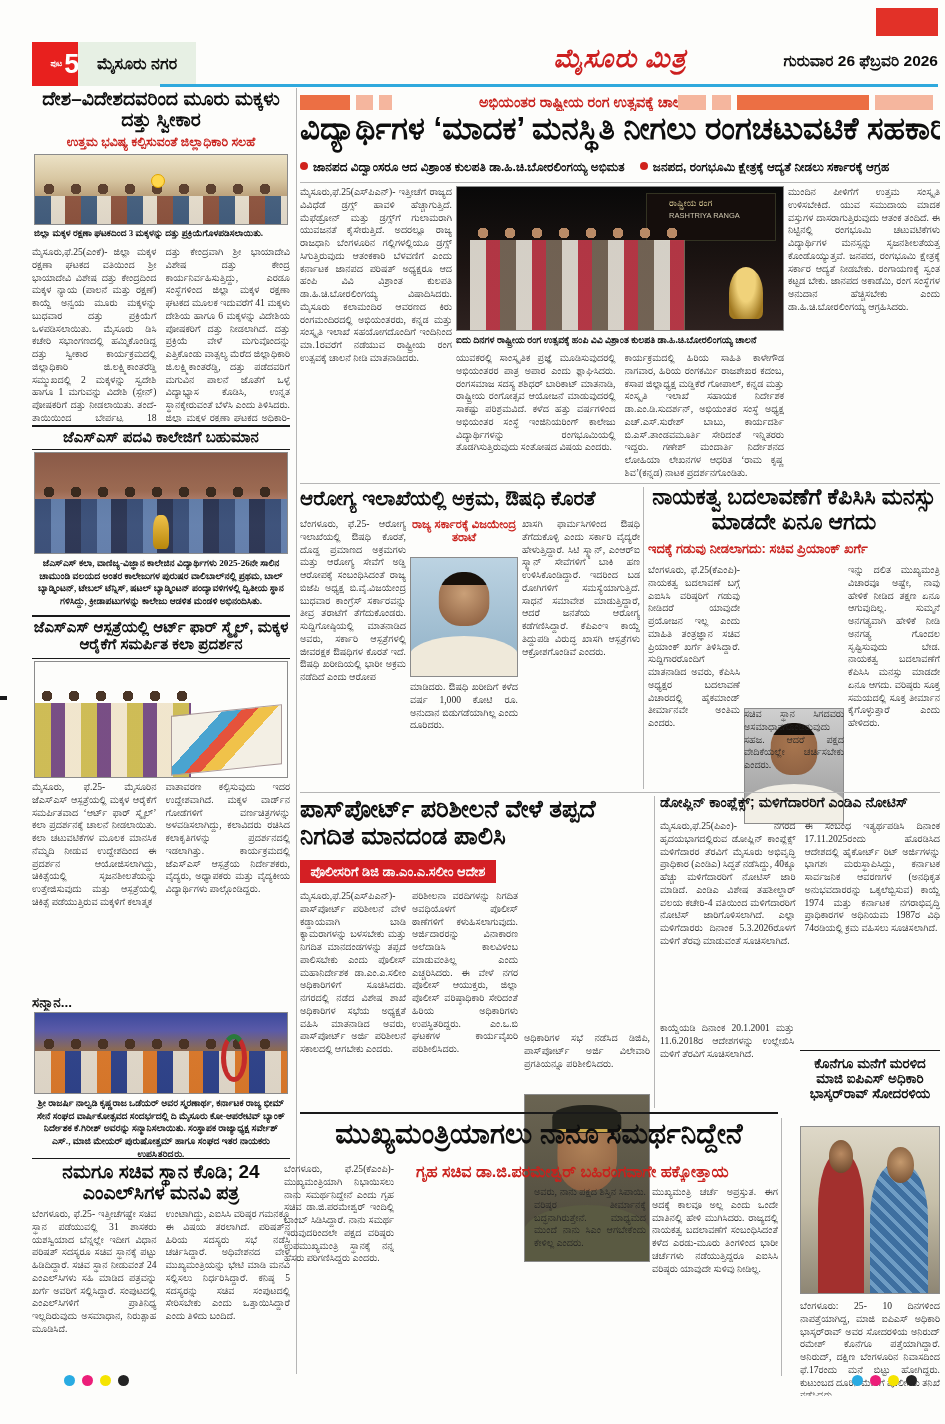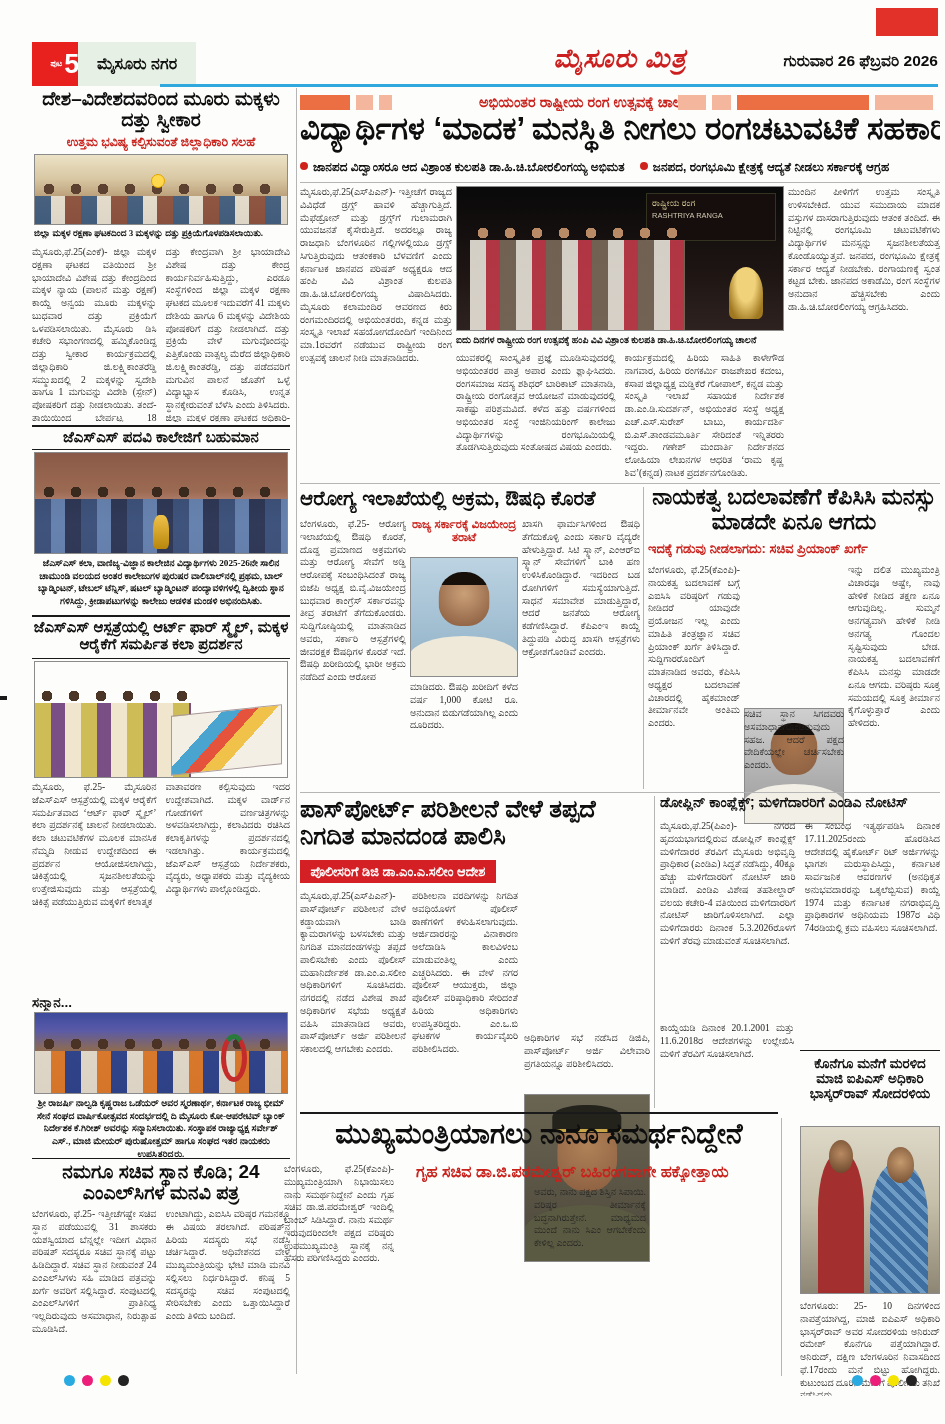--- a/index.html
+++ b/index.html
@@ -118,21 +118,21 @@
   </div>
   <div class="abs hl ctr" style="left:300px;top:112px;width:640px;height:47px;font-size:31px;white-space:nowrap;">ವಿದ್ಯಾರ್ಥಿಗಳ ‘ಮಾದಕ’ ಮನಸ್ಥಿತಿ ನೀಗಲು ರಂಗಚಟುವಟಿಕೆ ಸಹಕಾರಿ</div>
   <div class="abs hl" style="left:300px;top:161px;width:640px;height:18px;font-size:12px;white-space:nowrap;overflow:hidden;">
     <span class="bdot"></span><span>ಜಾನಪದ ವಿದ್ವಾಂಸರೂ ಆದ ವಿಶ್ರಾಂತ ಕುಲಪತಿ ಡಾ.ಹಿ.ಚಿ.ಬೋರಲಿಂಗಯ್ಯ ಅಭಿಮತ</span>
     <span class="bdot" style="margin-left:12px;"></span><span>ಜನಪದ, ರಂಗಭೂಮಿ ಕ್ಷೇತ್ರಕ್ಕೆ ಆದ್ಯತೆ ನೀಡಲು ಸರ್ಕಾರಕ್ಕೆ ಆಗ್ರಹ</span>
   </div>
   <div class="abs grayrule" style="left:300px;top:182px;width:640px;height:1px;"></div>
 
   <div class="abs bodytext" style="left:300px;top:186px;width:152px;height:294px;">ಮೈಸೂರು,ಫೆ.25(ಎಸ್‌ಪಿಎನ್)- ಇತ್ತೀಚೆಗೆ ರಾಜ್ಯದ ವಿವಿಧೆಡೆ ಡ್ರಗ್ಸ್ ಹಾವಳಿ ಹೆಚ್ಚಾಗುತ್ತಿದೆ. ಮೆಫೆಡ್ರೋನ್ ಮತ್ತು ಡ್ರಗ್ಸ್‌ಗೆ ಗುಲಾಮರಾಗಿ ಯುವಜನತೆ ಕೈಸೇರುತ್ತಿದೆ. ಅದರಲ್ಲೂ ರಾಜ್ಯ ರಾಜಧಾನಿ ಬೆಂಗಳೂರಿನ ಗಲ್ಲಿಗಳಲ್ಲಿಯೂ ಡ್ರಗ್ಸ್ ಸಿಗುತ್ತಿರುವುದು ಆತಂಕಕಾರಿ ಬೆಳವಣಿಗೆ ಎಂದು ಕರ್ನಾಟಕ ಜಾನಪದ ಪರಿಷತ್ ಅಧ್ಯಕ್ಷರೂ ಆದ ಹಂಪಿ ವಿವಿ ವಿಶ್ರಾಂತ ಕುಲಪತಿ ಡಾ.ಹಿ.ಚಿ.ಬೋರಲಿಂಗಯ್ಯ ವಿಷಾದಿಸಿದರು. ಮೈಸೂರು ಕಲಾಮಂದಿರ ಆವರಣದ ಕಿರು ರಂಗಮಂದಿರದಲ್ಲಿ ಅಭಿಯಂತರರು, ಕನ್ನಡ ಮತ್ತು ಸಂಸ್ಕೃತಿ ಇಲಾಖೆ ಸಹಯೋಗದೊಂದಿಗೆ ಇಂದಿನಿಂದ ಮಾ.1ರವರೆಗೆ ನಡೆಯುವ ರಾಷ್ಟ್ರೀಯ ರಂಗ ಉತ್ಸವಕ್ಕೆ ಚಾಲನೆ ನೀಡಿ ಮಾತನಾಡಿದರು.</div>
   <div class="abs photo" style="left:456px;top:186px;width:328px;height:145px;background:linear-gradient(180deg,#090909 0%,#1c1412 55%,#2e2220 100%);">
-    <div class="abs" style="right:2%;top:4%;width:40%;height:34%;background:#150e0c;border:1px solid #332;color:#e8d9a0;font-size:9px;line-height:1.5;padding:3px 5px;font-family:'Liberation Sans',sans-serif;overflow:hidden;">
+    <div class="abs" style="right:2%;top:4%;width:40%;height:34%;background:#150e0c;border:1px solid #332;color:#e8d9a0;font-size:9px;line-height:1.5;padding:3px 22px;font-family:'Liberation Sans',sans-serif;overflow:hidden;">
       <div>ರಾಷ್ಟ್ರೀಯ ರಂಗ</div>
       <div style="color:#cfc7b0;font-size:7.5px;">RASHTRIYA RANGA</div>
     </div>
     <div class="people" style="--head:#b98a66;--c1:#e9e4da;--c2:#c23a4a;--c3:#7a6a5a;height:74%;left:4%;right:30%;"></div>
     <div class="abs" style="right:6%;bottom:8%;width:34px;height:52px;background:radial-gradient(ellipse at 50% 28%,#f0d27a 0 38%,#a07820 80%);border-radius:50% 50% 14% 14%;"></div>
   </div>
   <div class="abs caption" style="left:456px;top:334px;width:328px;height:15px;font-size:9.3px;">ಐದು ದಿನಗಳ ರಾಷ್ಟ್ರೀಯ ರಂಗ ಉತ್ಸವಕ್ಕೆ ಹಂಪಿ ವಿವಿ ವಿಶ್ರಾಂತ ಕುಲಪತಿ ಡಾ.ಹಿ.ಚಿ.ಬೋರಲಿಂಗಯ್ಯ ಚಾಲನೆ ನೀಡಿದರು.</div>
   <div class="abs twocol bodytext" style="left:456px;top:352px;width:328px;height:128px;">
     <div>ಯುವಕರಲ್ಲಿ ಸಾಂಸ್ಕೃತಿಕ ಪ್ರಜ್ಞೆ ಮೂಡಿಸುವುದರಲ್ಲಿ ಅಭಿಯಂತರರ ಪಾತ್ರ ಅಪಾರ ಎಂದು ಶ್ಲಾಘಿಸಿದರು. ರಂಗಸಮಾಜ ಸದಸ್ಯ ಶಶಿಧರ್ ಬಾರಿಕಾಟ್ ಮಾತನಾಡಿ, ರಾಷ್ಟ್ರೀಯ ರಂಗೋತ್ಸವ ಆಯೋಜನೆ ಮಾಡುವುದರಲ್ಲಿ ಸಾಕಷ್ಟು ಪರಿಶ್ರಮವಿದೆ. ಕಳೆದ ಹತ್ತು ವರ್ಷಗಳಿಂದ ಅಭಿಯಂತರ ಸಂಸ್ಥೆ ಇಂಜಿನಿಯರಿಂಗ್ ಕಾಲೇಜು ವಿದ್ಯಾರ್ಥಿಗಳನ್ನು ರಂಗಭೂಮಿಯಲ್ಲಿ ತೊಡಗಿಸುತ್ತಿರುವುದು ಸಂತೋಷದ ವಿಷಯ ಎಂದರು.</div>
     <div>ಕಾರ್ಯಕ್ರಮದಲ್ಲಿ ಹಿರಿಯ ಸಾಹಿತಿ ಕಾಳೇಗೌಡ ನಾಗವಾರ, ಹಿರಿಯ ರಂಗಕರ್ಮಿ ರಾಜಶೇಖರ ಕದಂಬ, ಕಸಾಪ ಜಿಲ್ಲಾಧ್ಯಕ್ಷ ಮಡ್ಡಿಕೆರೆ ಗೋಪಾಲ್, ಕನ್ನಡ ಮತ್ತು ಸಂಸ್ಕೃತಿ ಇಲಾಖೆ ಸಹಾಯಕ ನಿರ್ದೇಶಕ ಡಾ.ಎಂ.ಡಿ.ಸುದರ್ಶನ್, ಅಭಿಯಂತರ ಸಂಸ್ಥೆ ಅಧ್ಯಕ್ಷ ಎಚ್.ಎಸ್.ಸುರೇಶ್ ಬಾಬು, ಕಾರ್ಯದರ್ಶಿ ಬಿ.ಎಸ್.ತಾಂಡವಮೂರ್ತಿ ಸೇರಿದಂತೆ ಇನ್ನಿತರರು ಇದ್ದರು. ಗಣೇಶ್ ಮಂದಾರ್ತಿ ನಿರ್ದೇಶನದ ಲೋಹಿಯಾ ಲೇಖನಗಳ ಆಧರಿತ ‘ರಾಮ ಕೃಷ್ಣ ಶಿವ’(ಕನ್ನಡ) ನಾಟಕ ಪ್ರದರ್ಶನಗೊಂಡಿತು.</div>
@@ -183,20 +183,21 @@
     <div class="abs" style="right:8%;top:22%;width:42%;height:78%;background:repeating-linear-gradient(45deg,#3e6fa0 0 6px,#6e9cc4 6px 10px);border-radius:42% 42% 0 0;"></div>
     <div class="abs" style="right:18%;top:12%;width:20%;height:22%;border-radius:50%;background:radial-gradient(circle at 50% 42%,#c59a6e,#7a5436 85%);"></div>
   </div>
   <div class="abs bodytext" style="left:800px;top:1300px;width:140px;height:96px;">ಬೆಂಗಳೂರು: 25- 10 ದಿನಗಳಿಂದ ನಾಪತ್ತೆಯಾಗಿದ್ದ, ಮಾಜಿ ಐಪಿಎಸ್ ಅಧಿಕಾರಿ ಭಾಸ್ಕರ್‌ರಾವ್ ಅವರ ಸೋದರಳಿಯ ಅನಿರುದ್ ರಮೇಶ್ ಕೊನೆಗೂ ಪತ್ತೆಯಾಗಿದ್ದಾರೆ. ಅನಿರುದ್, ದಕ್ಷಿಣ ಬೆಂಗಳೂರಿನ ನಿವಾಸದಿಂದ ಫೆ.17ರಂದು ಮನೆ ಬಿಟ್ಟು ಹೋಗಿದ್ದರು. ಕುಟುಂಬದ ದೂರಿನ ಮೇರೆಗೆ ಪೊಲೀಸರು ತನಿಖೆ ನಡೆಸಿದ್ದರು.</div>
 
   <div class="abs rule" style="left:300px;top:1112px;width:478px;height:2px;"></div>
   <div class="abs hl ctr" style="left:300px;top:1118px;width:478px;height:40px;font-size:28px;white-space:nowrap;">ಮುಖ್ಯಮಂತ್ರಿಯಾಗಲು ನಾನೂ ಸಮರ್ಥನಿದ್ದೇನೆ</div>
   <div class="abs bodytext" style="left:284px;top:1163px;width:110px;height:212px;">ಬೆಂಗಳೂರು, ಫೆ.25(ಕೆಎಂಪಿ)- ಮುಖ್ಯಮಂತ್ರಿಯಾಗಿ ನಿಭಾಯಿಸಲು ನಾನು ಸಮರ್ಥನಿದ್ದೇನೆ ಎಂದು ಗೃಹ ಸಚಿವ ಡಾ.ಜಿ.ಪರಮೇಶ್ವರ್ ಇಂದಿಲ್ಲಿ ಬಾಂಬ್ ಸಿಡಿಸಿದ್ದಾರೆ. ನಾನು ಸಮರ್ಥ ಇರುವುದರಿಂದಲೇ ಪಕ್ಷದ ವರಿಷ್ಠರು ಉಪಮುಖ್ಯಮಂತ್ರಿ ಸ್ಥಾನಕ್ಕೆ ನನ್ನ ಹೆಸರು ಪರಿಗಣಿಸಿದ್ದರು ಎಂದರು.</div>
   <div class="abs hl red" style="left:416px;top:1163px;width:362px;height:19px;font-size:16px;">ಗೃಹ ಸಚಿವ ಡಾ.ಜಿ.ಪರಮೇಶ್ವರ್ ಬಹಿರಂಗವಾಗೇ ಹಕ್ಕೋತ್ತಾಯ</div>
   <div class="abs bodytext" style="left:534px;top:1186px;width:112px;height:190px;">ಅವರು, ನಾನು ಪಕ್ಷದ ಶಿಸ್ತಿನ ಸಿಪಾಯಿ. ವರಿಷ್ಠರ ತೀರ್ಮಾನಕ್ಕೆ ಬದ್ಧನಾಗಿರುತ್ತೇನೆ. ಮಾಧ್ಯಮದ ಮುಂದೆ ನಾನು ಸಿಎಂ ಆಗಬೇಕೆಂದು ಕೇಳಿಲ್ಲ ಎಂದರು.</div>
+  <div class="abs bodytext" style="left:652px;top:1186px;width:126px;height:190px;">ಮುಖ್ಯಮಂತ್ರಿ ಚರ್ಚೆ ಅಪ್ರಸ್ತುತ. ಈಗ ಅದಕ್ಕೆ ಕಾಲವೂ ಅಲ್ಲ ಎಂದು ಒಂದೇ ಮಾತಿನಲ್ಲಿ ಹೇಳಿ ಮುಗಿಸಿದರು. ರಾಜ್ಯದಲ್ಲಿ ನಾಯಕತ್ವ ಬದಲಾವಣೆಗೆ ಸಂಬಂಧಿಸಿದಂತೆ ಕಳೆದ ಎರಡು-ಮೂರು ತಿಂಗಳಿಂದ ಭಾರೀ ಚರ್ಚೆಗಳು ನಡೆಯುತ್ತಿದ್ದರೂ ಎಐಸಿಸಿ ವರಿಷ್ಠರು ಯಾವುದೇ ಸುಳಿವು ನೀಡಿಲ್ಲ.</div>
 
   <div class="abs grayrule" style="left:781px;top:1118px;width:1px;height:258px;"></div>
 
   <div class="abs" style="left:0;top:696px;width:7px;height:4px;background:#1a1a1a;"></div>
 
   <div class="abs" style="left:64px;top:1372px;">
     <span class="dot" style="background:#29abe2;"></span><span class="dot" style="background:#ec1e79;"></span><span class="dot" style="background:#f5e400;"></span><span class="dot" style="background:#232323;"></span>
   </div>
   <div class="abs" style="left:852px;top:1372px;">
     <span class="dot" style="background:#29abe2;"></span><span class="dot" style="background:#ec1e79;"></span><span class="dot" style="background:#f5e400;"></span><span class="dot" style="background:#232323;"></span>

